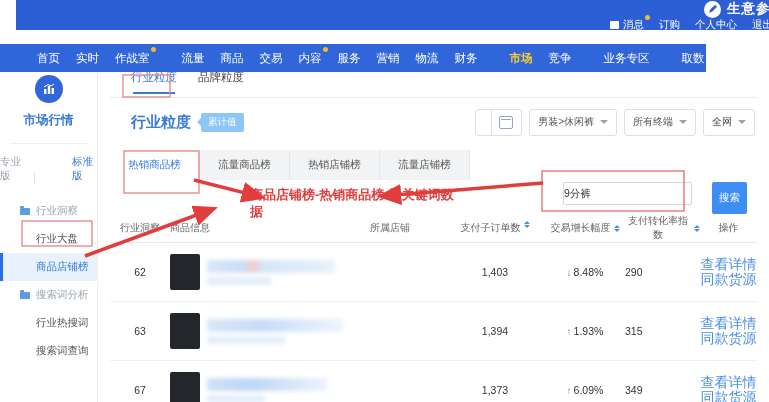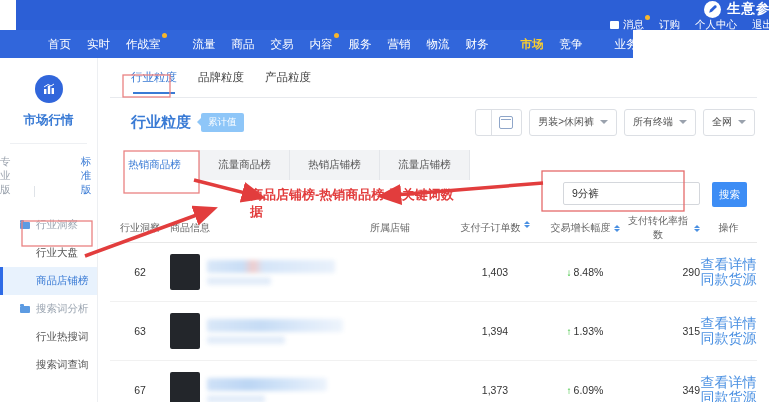--- a/index.html
+++ b/index.html
@@ -15,35 +15,35 @@
   .logo-circle{width:17px;height:17px;border-radius:50%;background:#fff;display:flex;
     align-items:center;justify-content:center;}
   .brand{font-size:13.5px;font-weight:bold;margin-left:6px;letter-spacing:1px;}
   .top-blur{width:106px;height:15px;border-radius:3px;margin-left:14px;
     background:linear-gradient(90deg,#6f8fd8 0%,#7d9ae0 35%,#5a79c4 52%,#8a8f7a 68%,#9aa0a8 82%,#7e95c9 100%);
     filter:blur(2px);}
   .top-right{margin-left:auto;display:flex;align-items:center;gap:15px;margin-right:12px;font-size:10.5px;}
   .top-item{display:flex;align-items:center;position:relative;cursor:pointer;font-family:Liberation Serif, serif;}
   .msg-icon{width:9px;height:8px;background:#fff;border-radius:1px;margin-right:4px;}
   .odot{width:5px;height:5px;border-radius:50%;background:#f8b62c;position:absolute;top:-3px;right:-6px;}
-  .navbar{position:absolute;top:30px;left:0;width:633px;height:28px;background:#3166db;
-    display:flex;align-items:center;color:#fff;font-size:11.5px;padding-left:48px;box-sizing:border-box;z-index:5;}
+  .navbar{position:absolute;top:44px;left:0;width:706px;height:28px;background:#3166db;
+    display:flex;align-items:center;color:#fff;font-size:11.5px;padding-left:37px;box-sizing:border-box;z-index:5;}
   .nav-item{margin-right:16px;position:relative;white-space:nowrap;cursor:pointer;}
   .nav-item.active{color:#fbce2e;font-weight:bold;}
   .nav-div{width:1px;height:11px;background:rgba(255,255,255,.35);margin-right:16px;}
   .nav-dot{width:5px;height:5px;border-radius:50%;background:#f8b62c;position:absolute;top:-4px;right:-6px;}
   
   .sidebar{position:absolute;top:58px;left:0;width:98px;height:344px;background:#fff;
     border-right:1px solid #edeff2;box-sizing:border-box;}
   .side-head{display:flex;flex-direction:column;align-items:center;padding-top:17px;}
   .side-icon{width:28px;height:28px;border-radius:50%;background:#3166db;display:flex;
     align-items:center;justify-content:center;}
   .side-title{color:#3a7bd5;font-size:12.5px;margin-top:9px;font-weight:bold;}
   .side-sep{height:1px;background:#eef0f3;margin:14px 10px 0 10px;}
-  .versions{display:flex;align-items:flex-end;justify-content:center;gap:18px;margin-top:11px;font-size:10.5px;}
+  .versions{display:flex;align-items:flex-end;justify-content:center;gap:9px;margin-top:11px;font-size:10.5px;}
   .ver-pro{color:#9aa2ad;cursor:pointer;}
   .ver-div{width:1px;height:11px;background:#dfe3e8;}
   .ver-std{color:#3a7bd5;cursor:pointer;margin-left:28px;}
   .menu{margin-top:14px;font-size:10.5px;}
   .menu-group{display:flex;align-items:center;color:#9aa4b0;padding:7px 0 7px 20px;cursor:pointer;}
   .folder{width:10px;height:7px;background:#5c9bе2;background:#5c9be2;border-radius:1px;position:relative;margin-right:6px;flex:0 0 auto;}
   .folder:after{content:"";position:absolute;top:-2px;left:0;width:4px;height:2px;background:#5c9be2;border-radius:1px 1px 0 0;}
   .menu-item{color:#555;padding:7px 0 7px 36px;cursor:pointer;}
   .menu-item.active{color:#3a7bd5;background:#e8f2fd;position:relative;}
   .menu-item.active:before{content:"";position:absolute;left:0;top:0;bottom:0;width:3px;background:#2e6be6;}
@@ -67,38 +67,38 @@
   .cal-icon:before{content:"";position:absolute;top:2px;left:1px;right:1px;height:1px;background:#8fa6c9;}
   .caret{width:0;height:0;border-left:4px solid transparent;border-right:4px solid transparent;
     border-top:4px solid #9aa2ad;margin-left:6px;}
   
   .subtabs{position:absolute;top:150px;left:110px;height:30px;display:flex;font-size:10.5px;}
   .stab{width:90px;height:30px;display:flex;align-items:center;justify-content:center;background:#f2f3f5;
     border-right:1px solid #e4e6ea;color:#555;cursor:pointer;box-sizing:border-box;}
   .stab.active{background:#fff;color:#3a7bd5;}
   
   .search-input{position:absolute;left:563px;top:182px;width:127px;height:21px;border:1px solid #d4d7dc;
-    border-radius:2px;font-size:10.5px;color:#333;padding:0 0 0 8px;outline:none;
+    border-radius:2px;font-size:10.5px;color:#333;padding:0 0 0 0;outline:none;
     font-family:"Liberation Sans","DejaVu Sans",sans-serif;}
-  .search-btn{position:absolute;left:712px;top:182px;width:35px;height:25px;background:#3d8df5;color:#fff;
+  .search-btn{position:absolute;left:712px;top:182px;width:35px;height:32px;background:#3d8df5;color:#fff;
     border:none;border-radius:2px;font-size:10.5px;cursor:pointer;
     font-family:"Liberation Sans","DejaVu Sans",sans-serif;}
   
   .note{position:absolute;left:250px;top:186px;width:214px;color:#e23d3d;font-size:13px;font-weight:bold;
     line-height:17px;z-index:9;}
   
   .table{position:absolute;top:214px;left:110px;width:647px;}
   .thead{display:flex;align-items:center;height:28px;font-size:10px;color:#666;border-bottom:1px solid #e8e8e8;}
   .trow{display:flex;align-items:center;height:58px;border-bottom:1px solid #f1f1f1;font-size:10.5px;color:#333;}
   .c-rank{width:60px;text-align:center;flex:0 0 auto;}
   .c-prod{width:165px;flex:0 0 auto;display:flex;align-items:center;}
   .c-shop{width:110px;text-align:center;flex:0 0 auto;}
   .c-ord{width:100px;text-align:center;flex:0 0 auto;display:flex;justify-content:center;align-items:flex-start;}
   .c-gro{width:80px;text-align:right;flex:0 0 auto;display:flex;justify-content:center;align-items:center;}
-  .c-idx{width:75px;text-align:center;flex:0 0 auto;display:flex;justify-content:flex-end;align-items:center;}
+  .c-idx{width:75px;text-align:center;flex:0 0 auto;display:flex;justify-content:flex-start;align-items:center;}
   .c-ops{width:57px;text-align:center;flex:0 0 auto;}
   .sort{display:inline-flex;flex-direction:column;margin-left:3px;vertical-align:middle;gap:1px;}
   .sort i{display:block;width:0;height:0;border-left:3px solid transparent;border-right:3px solid transparent;}
   .sort .up{border-bottom:3px solid #4a90e2;}
   .sort .dn{border-top:3px solid #4a90e2;}
   .thumb{width:30px;height:36px;background:#23262b;border-radius:2px;filter:blur(.6px);flex:0 0 auto;}
   .bars{margin-left:7px;display:flex;flex-direction:column;gap:4px;}
   .bar1{height:13px;border-radius:2px;filter:blur(2px);}
   .bar2{height:8px;border-radius:2px;filter:blur(2px);background:#e3edf9;}
   .g-arrow{font-size:10px;margin-right:2px;color:#1cb81c;font-weight:bold;}
@@ -195,23 +195,20 @@
 </div>
 
 <div class="main-tabs">
   <span class="mtab active">
     <span>行业粒度</span>
       <span class="underline"></span>
   </span>
   <span class="mtab">
       <span>品牌粒度</span>
     </span>
-  <span class="mtab">
-      <span>产品粒度</span>
-    </span>
 </div>
 
 <div class="toolbar">
   <span class="page-title">行业粒度</span>
   <span class="badge">累计值</span>
   <div class="filters">
     <span class="fbox">
       <span class="cal-sep"></span>
       <span class="cal-icon"></span>
     </span>

